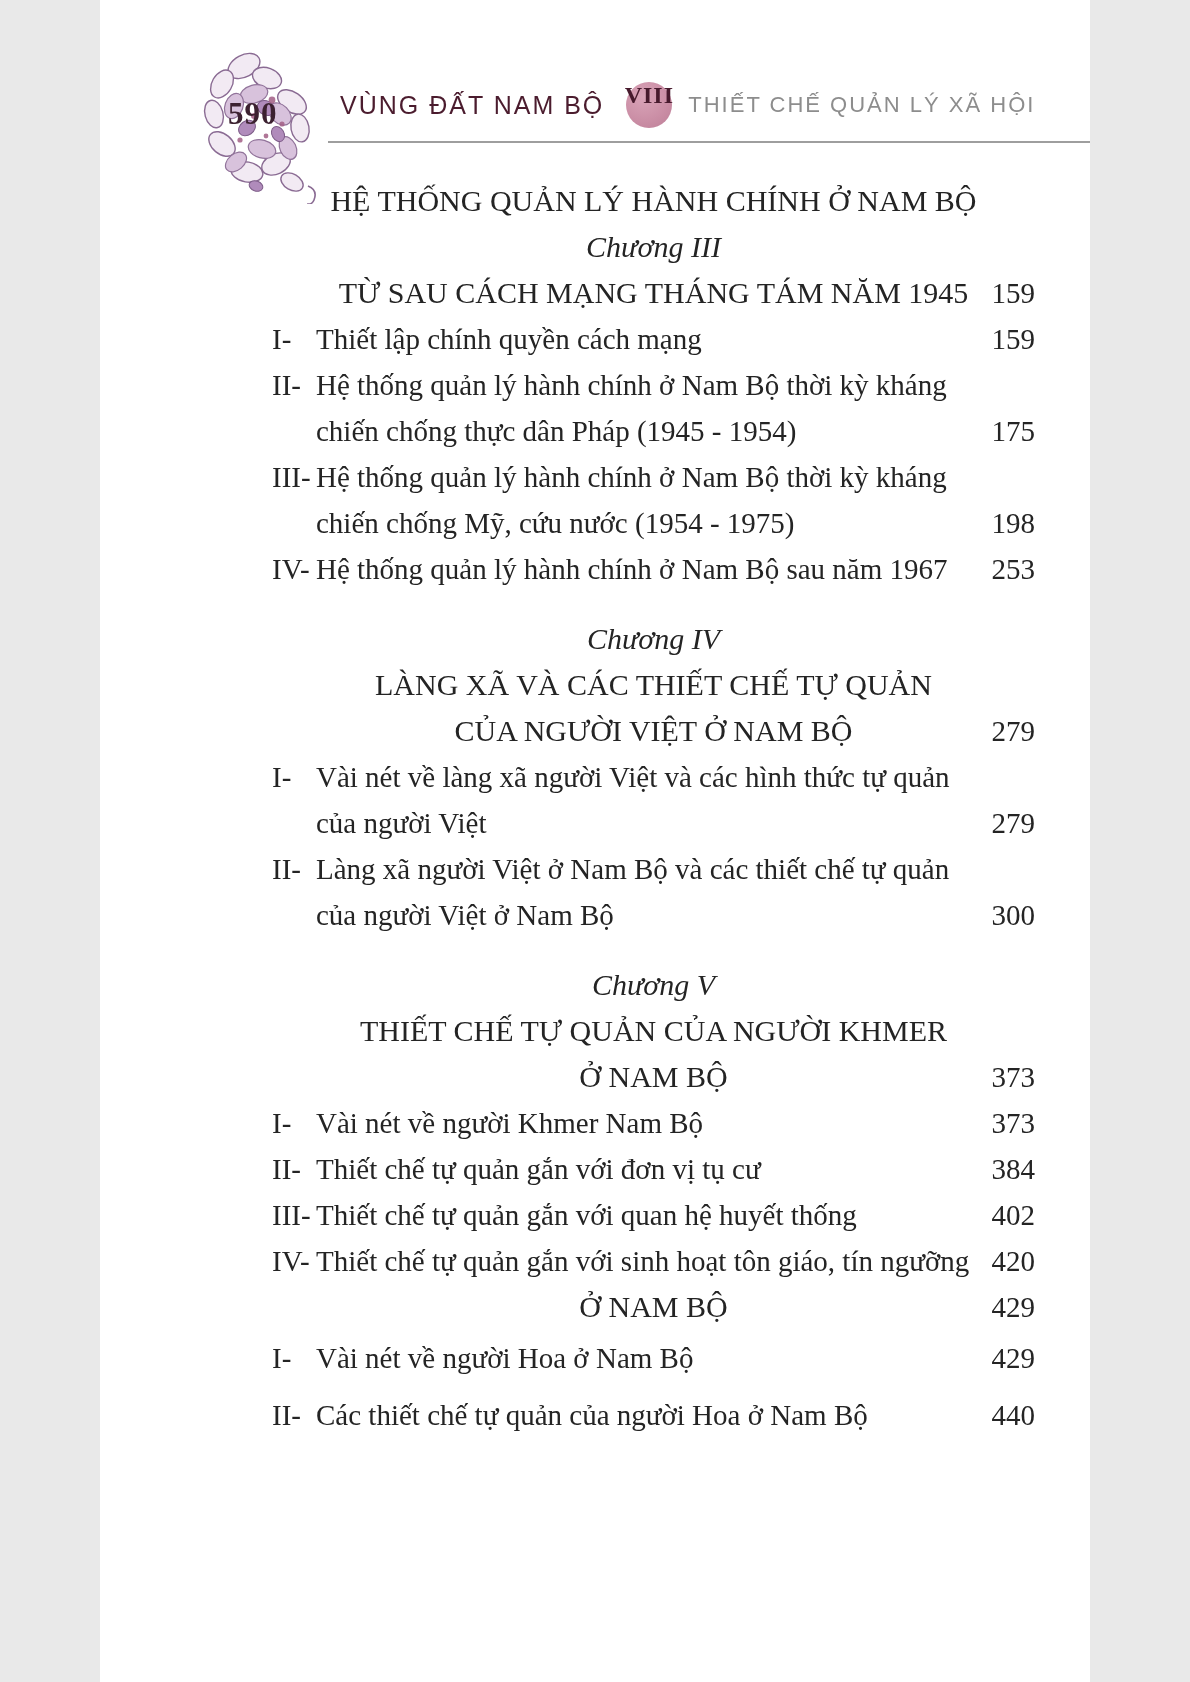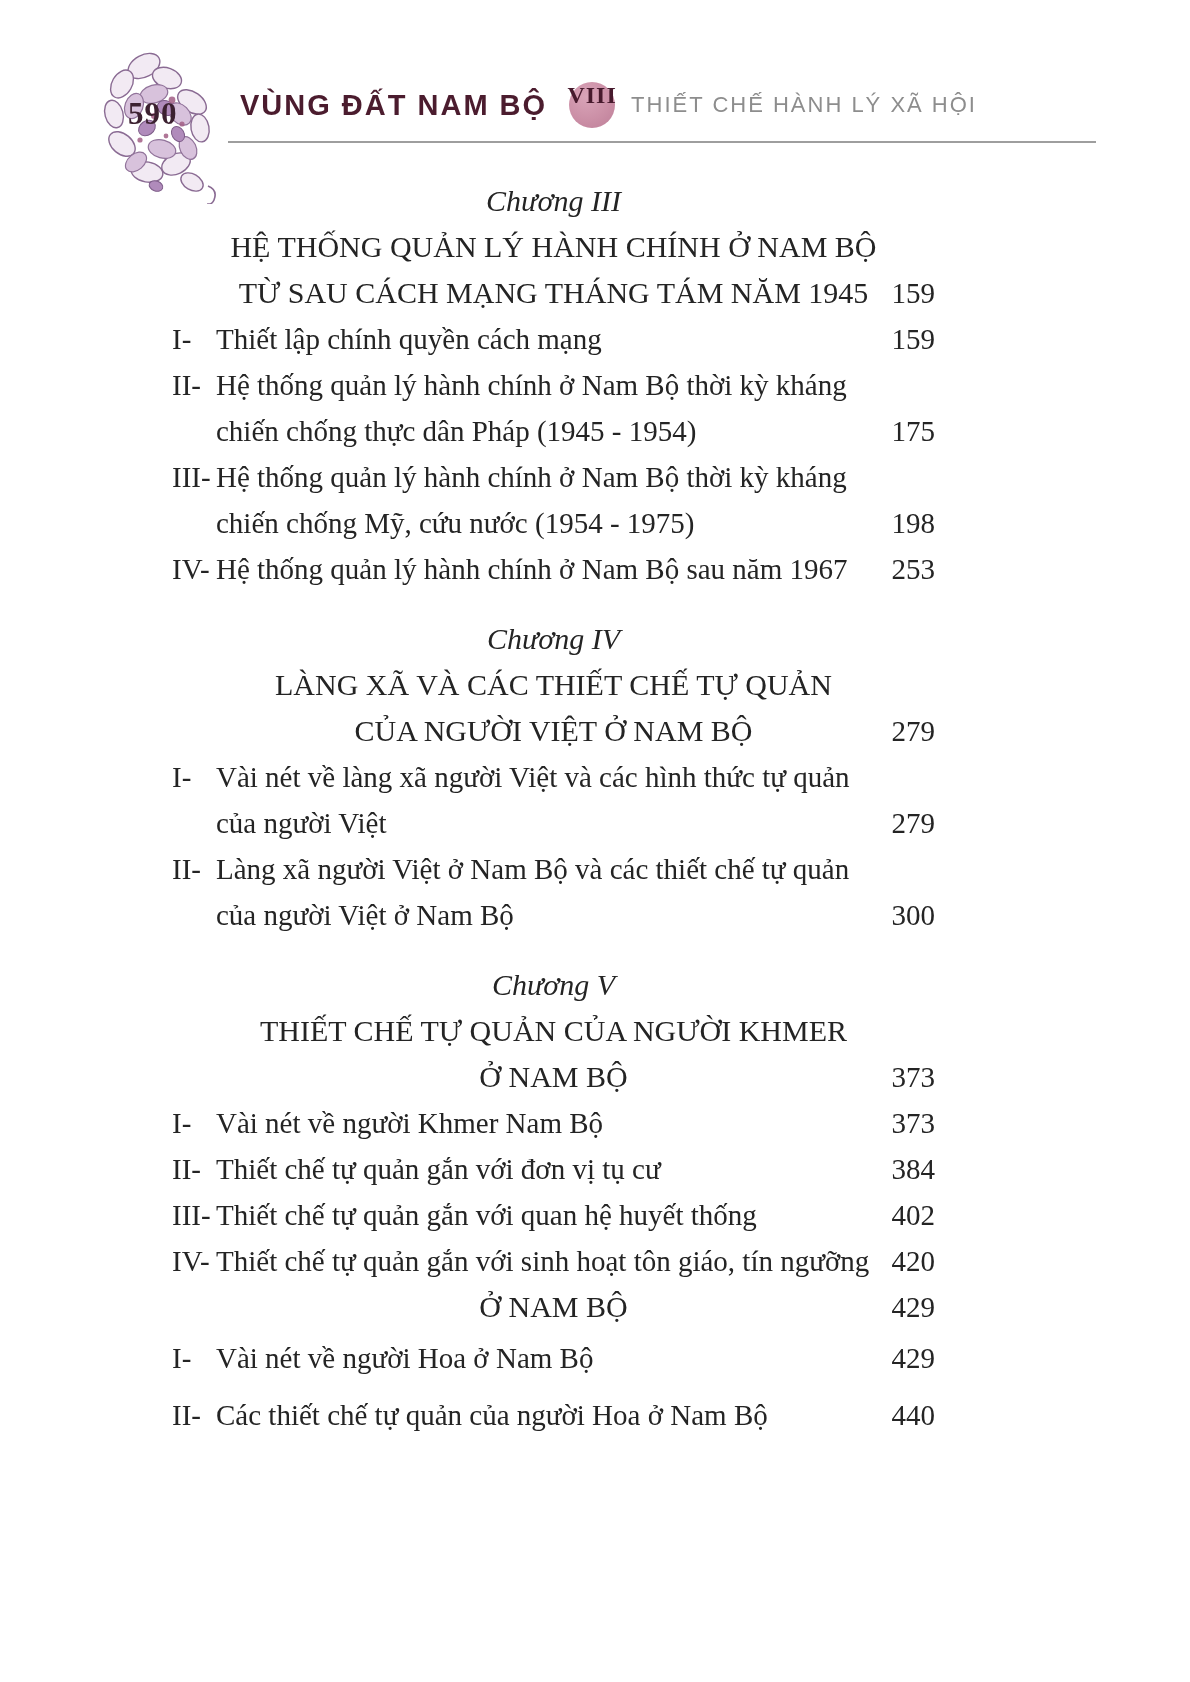--- a/index.html
+++ b/index.html
@@ -7,21 +7,21 @@
     --c-book-title:#4b1c2e;
     --c-badge-bg:#cb8fa6;
     --c-badge-text:#471a2d;
     --c-subtitle:#8d8d8d;
     --c-rule:#9e9e9e;
     --c-pagenum:#3c2130;
   }
   html,body{margin:0;padding:0;background:#e9e9e9;}
   .page{
     position:relative;
-    width:1190px;height:1682px;
+    width:990px;height:1682px;
     margin:0 auto;
     background:#ffffff;
     font-family:"Liberation Serif","DejaVu Serif",serif;
     color:var(--c-text);
     overflow:hidden;
   }
   
   .ornament{position:absolute;left:92px;top:44px;width:150px;height:160px;}
   .ornament svg{position:absolute;left:0;top:0;}
   .folio{
@@ -29,21 +29,21 @@
     font-family:"Liberation Serif","DejaVu Serif",serif;
     font-size:31px;font-weight:bold;color:var(--c-pagenum);
     letter-spacing:1px;
   }
   .running-head{
     position:absolute;left:240px;top:82px;
     display:flex;align-items:center;white-space:nowrap;
   }
   .book-title{
     font-family:"Liberation Sans","DejaVu Sans",sans-serif;
-    font-weight:bold;font-size:29px;letter-spacing:2px;
+    font-weight:normal;font-size:25px;letter-spacing:2px;
     color:var(--c-book-title);
   }
   .volume-badge{
     width:46px;height:46px;border-radius:50%;
     background:radial-gradient(circle at 38% 32%, #d9a4b8 0%, var(--c-badge-bg) 55%, #bd7e97 100%);
     display:flex;align-items:flex-start;justify-content:center;
     margin:0 16px 0 22px;flex:0 0 auto;
   }
   .volume-badge span{
     font-family:"Liberation Serif","DejaVu Serif",serif;
@@ -122,29 +122,29 @@
       <path d="M116 142 q10 4 6 14 q-2 5 -7 4" fill="none" stroke="#8a6b93" stroke-width="1.6"></path>
     </svg>
     <span class="folio">590</span>
   </div>
 
   <div class="running-head">
     <span class="book-title">VÙNG ĐẤT NAM BỘ</span>
     <span class="volume-badge">
       <span>VIII</span>
     </span>
-    <span class="volume-subtitle">THIẾT CHẾ HÀNH LÝ XÃ HỘI</span>
+    <span class="volume-subtitle">THIẾT CHẾ QUẢN LÝ XÃ HỘI</span>
   </div>
 
   <div class="header-rule"></div>
 
   <main class="toc" id="toc">
       <section class="toc-section">
+        <div class="trow title-row"><span class="title-text">HỆ THỐNG QUẢN LÝ HÀNH CHÍNH Ở NAM BỘ</span></div>
         <div class="trow chapter-label">Chương III</div>
-        <div class="trow title-row"><span class="title-text">HỆ THỐNG QUẢN LÝ HÀNH CHÍNH Ở NAM BỘ</span></div>
         <div class="trow title-row"><span class="title-text">TỪ SAU CÁCH MẠNG THÁNG TÁM NĂM 1945</span><span class="page-ref">159</span></div>
         <div class="trow entry">
           <span class="numeral">I-</span>
           <span class="entry-text">Thiết lập chính quyền cách mạng</span>
           <span class="page-ref">159</span>
         </div>
         <div class="trow entry">
           <span class="numeral">II-</span>
           <span class="entry-text">Hệ thống quản lý hành chính ở Nam Bộ thời kỳ kháng</span>
         </div>

